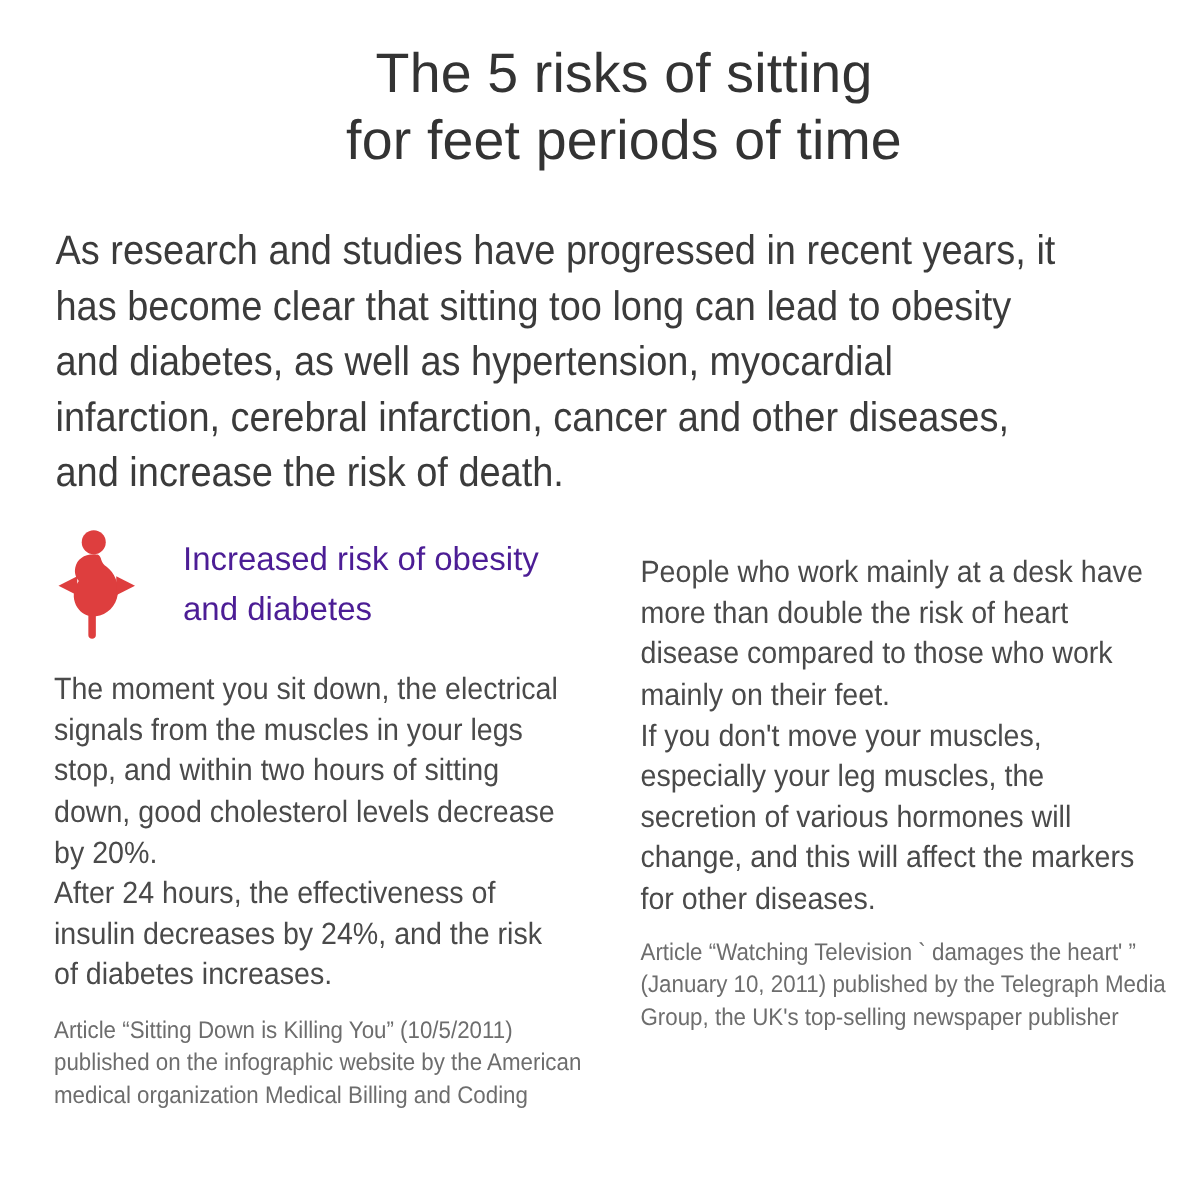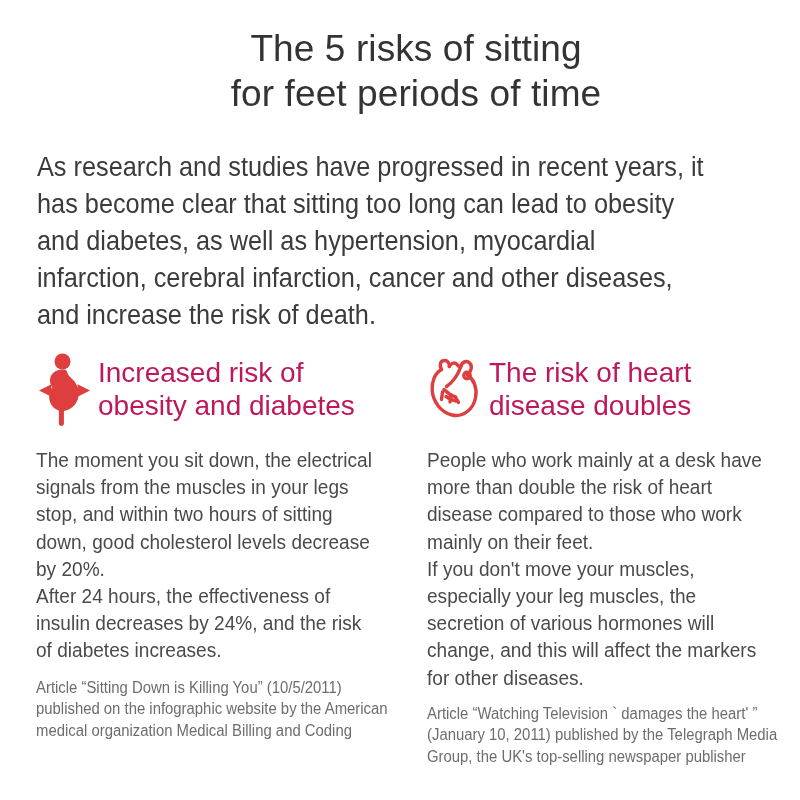--- a/index.html
+++ b/index.html
@@ -84,26 +84,27 @@
     min-width: 56px;
     height: 74px;
     display: flex;
     align-items: center;
     justify-content: center;
   }
   .card-icon svg { display: block; }
 
   .card-title {
     font-family: "Liberation Sans", sans-serif;
-    font-size: 28px;
+    font-size: 22px;
     font-weight: 400;
     line-height: 33px;
-    color: #be185d;
+    color: #4c1d95;
     padding-top: 4px;
     padding-left: 6px;
+    margin-left: 24px;
   }
 
   .card-body {
     margin-top: 16px;
     font-family: "Liberation Sans Narrow", "Liberation Sans", sans-serif;
     font-size: 20.5px;
     line-height: 27.2px;
     color: #4a4a4a;
     white-space: pre-line;
     transform: scaleX(0.93);
@@ -170,55 +171,19 @@
         </div>
         <div class="card-title">Increased risk of
 obesity and diabetes</div>
       </div>
       <div class="card-body">The moment you sit down, the electrical signals from the muscles in your legs stop, and within two hours of sitting down, good cholesterol levels decrease by 20%.
 After 24 hours, the effectiveness of insulin decreases by 24%, and the risk of diabetes increases.</div>
       <div class="card-note">Article “Sitting Down is Killing You” (10/5/2011) published on the infographic website by the American medical organization Medical Billing and Coding</div>
     </div>
 
     <div class="col col-right">
-      <div class="card-head">
-        <div class="card-icon">
-          <svg width="56" height="74" viewBox="0 0 56 74" aria-hidden="true">
-            <g fill="none" stroke="#DE3E3E" stroke-width="3.4" stroke-linecap="round" stroke-linejoin="round">
-
-              <path d="M14.5 17.5
-                       C 7.5 21.5 4.5 30 5.2 38.5
-                       C 6.0 49.5 14.0 60.5 25.0 63.0
-                       C 36.5 65.5 46.5 57.0 48.6 45.5
-                       C 50.3 36.0 47.0 27.5 40.5 23.0"></path>
-
-              <path d="M40.5 23.0
-                       C 44.5 19.0 45.5 14.0 42.8 11.2
-                       C 40.0 8.3 35.5 9.5 34.2 13.5"></path>
-
-              <path d="M14.5 17.5
-                       C 12.0 13.0 13.5 9.0 17.0 8.5
-                       C 20.5 8.0 22.5 11.0 22.3 14.5"></path>
-
-              <path d="M22.3 14.5 C 24.5 10.5 28.5 10.0 30.5 13.0 C 31.5 14.6 32.8 14.6 34.2 13.5"></path>
-
-              <path d="M34.0 14.5 C 30.5 24.0 26.0 30.0 19.5 34.5"></path>
-
-              <circle cx="40.0" cy="23.5" r="3.2"></circle>
-
-              <path d="M17.0 37.5 C 20.5 41.0 24.0 43.5 28.5 45.0"></path>
-              <path d="M19.0 44.5 C 22.5 47.0 25.5 48.5 29.0 49.0"></path>
-              <path d="M15.5 40.0 L 14.5 47.5"></path>
-              <path d="M24.0 43.0 L 23.0 50.0"></path>
-              <path d="M28.5 45.0 L 31.5 50.5"></path>
-            </g>
-          </svg>
-        </div>
-        <div class="card-title">The risk of heart
-disease doubles</div>
-      </div>
       <div class="card-body">People who work mainly at a desk have more than double the risk of heart disease compared to those who work mainly on their feet.
 If you don't move your muscles, especially your leg muscles, the secretion of various hormones will change, and this will affect the markers for other diseases.</div>
       <div class="card-note">Article “Watching Television ` damages the heart' ” (January 10, 2011) published by the Telegraph Media Group, the UK's top-selling newspaper publisher</div>
     </div>
 
   </div>
 </div>
 
 </body></html>

